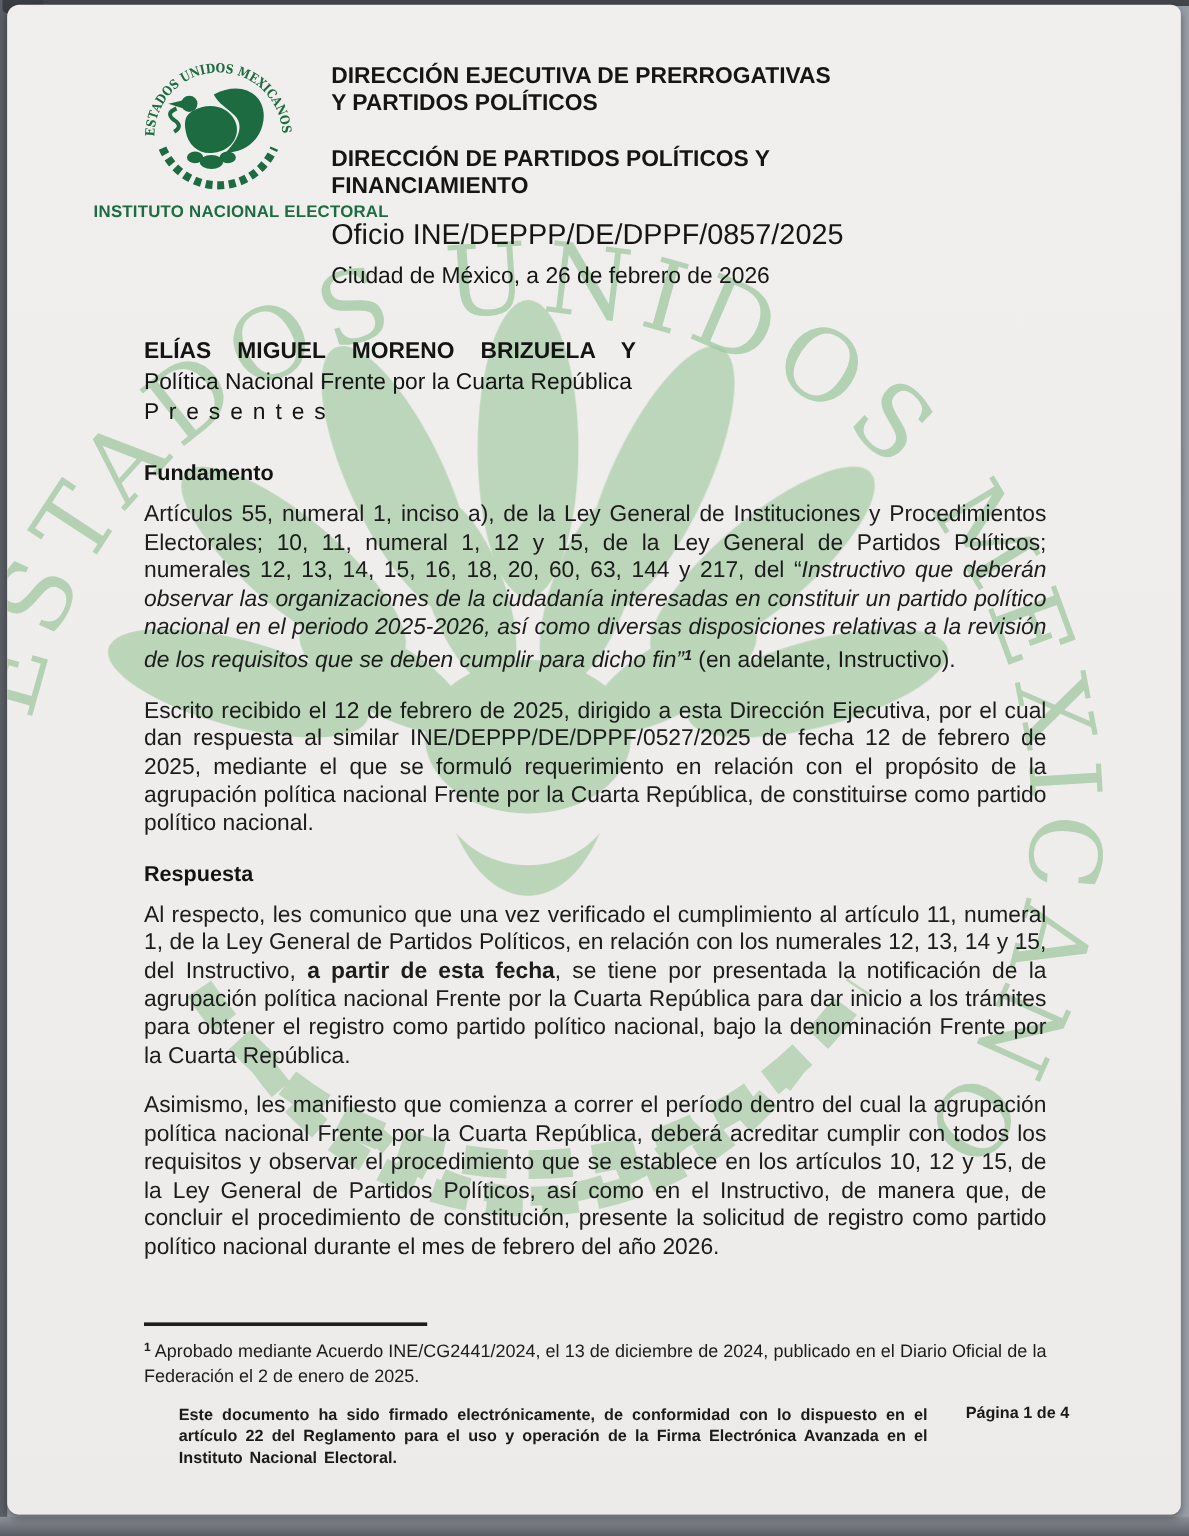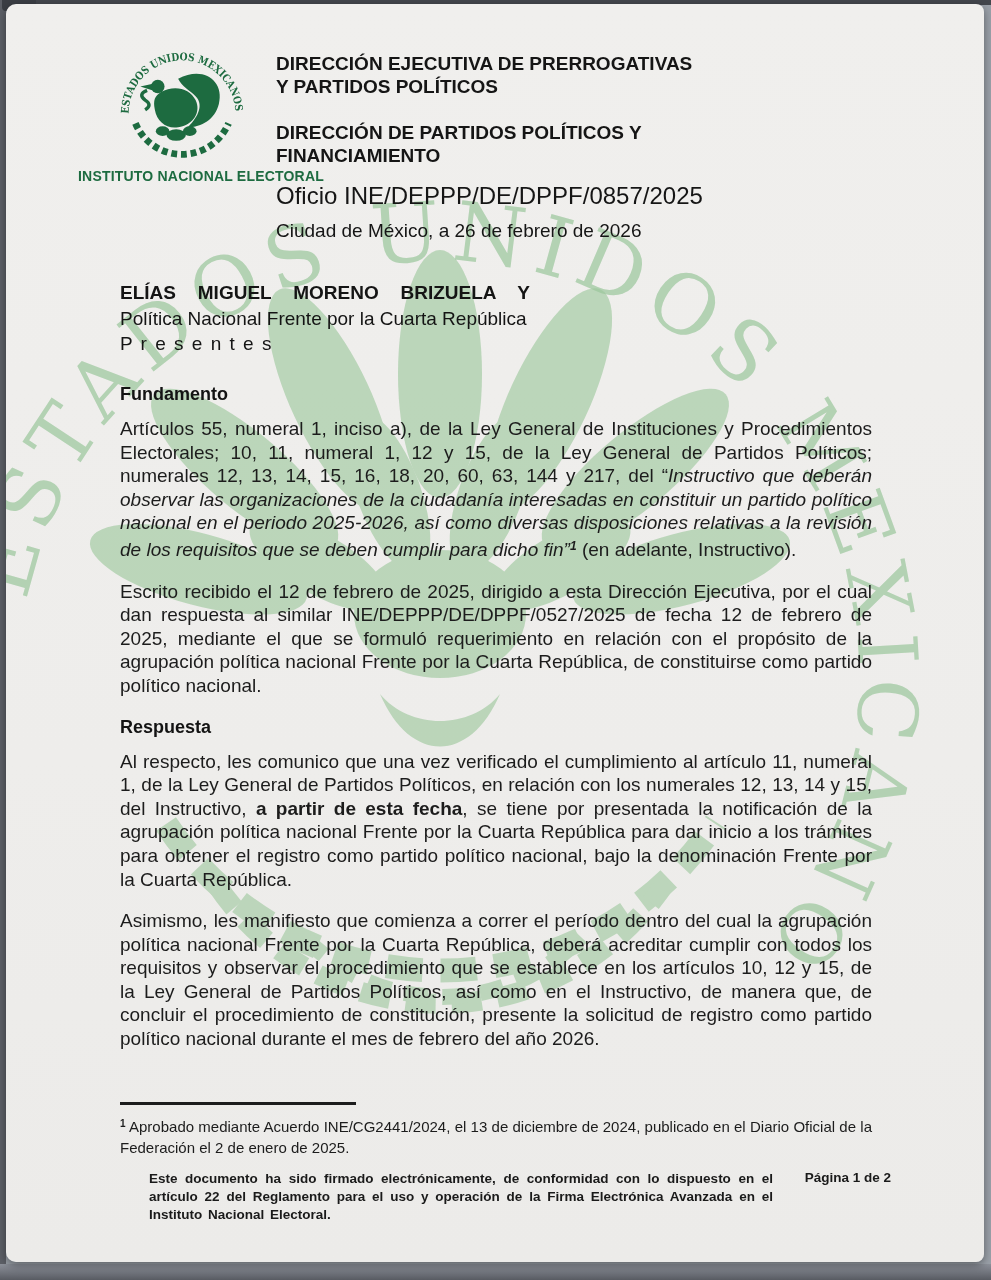--- a/index.html
+++ b/index.html
@@ -169,16 +169,16 @@
       <p class="body-para"><span class="seg-r">Asimismo, les manifiesto que comienza a correr el período dentro del cual la agrupación política nacional Frente por la Cuarta República, deberá acreditar cumplir con todos los requisitos y observar el procedimiento que se establece en los artículos 10, 12 y 15, de la Ley General de Partidos Políticos, así como en el Instructivo, de manera que, de concluir el procedimiento de constitución, presente la solicitud de registro como partido político nacional durante el mes de febrero del año 2026.</span></p>
     </div>
 
   <div class="footnote z">
     <div class="footnote-rule"></div>
     <div class="footnote-text"><span class="fn-sup">1</span><span> Aprobado mediante Acuerdo INE/CG2441/2024, el 13 de diciembre de 2024, publicado en el Diario Oficial de la Federación el 2 de enero de 2025.</span></div>
   </div>
 
   <div class="footer z">
     <div class="footer-legal">Este documento ha sido firmado electrónicamente, de conformidad con lo dispuesto en el artículo 22 del Reglamento para el uso y operación de la Firma Electrónica Avanzada en el Instituto Nacional Electoral.</div>
-    <div class="footer-page">Página 1 de 2</div>
+    <div class="footer-page">Página 1 de 4</div>
   </div>
 
 </div>
 
 </body></html>

